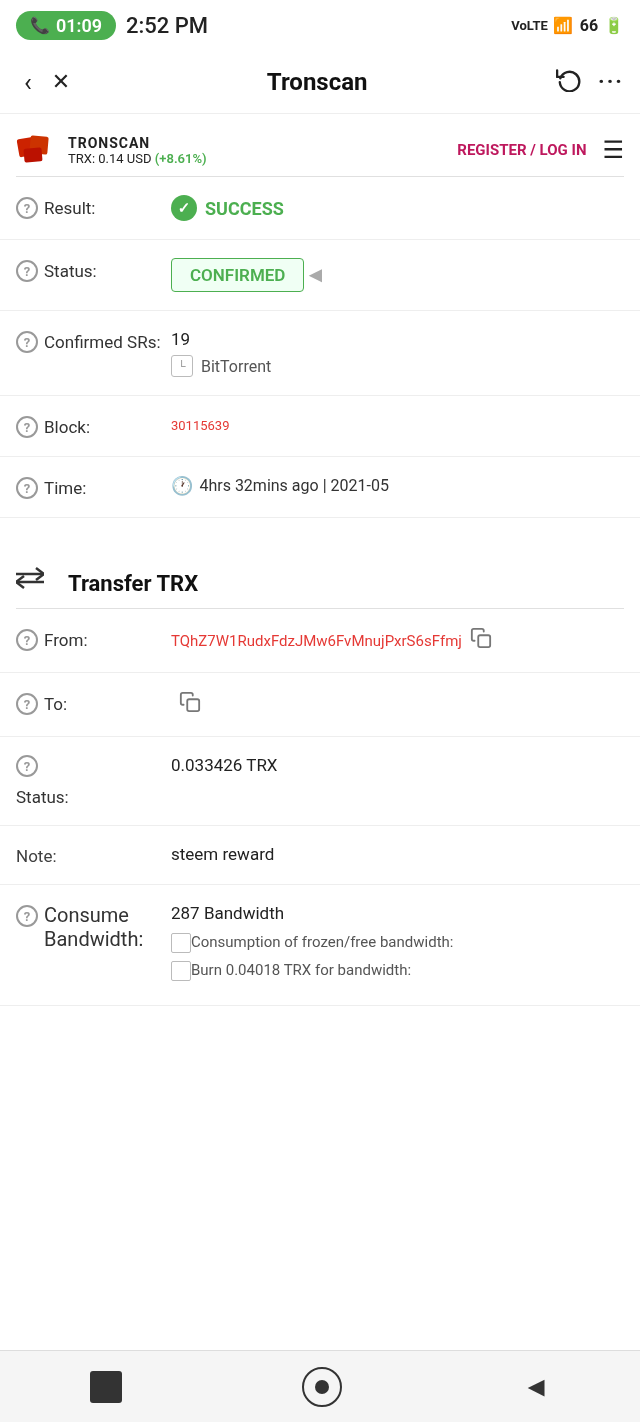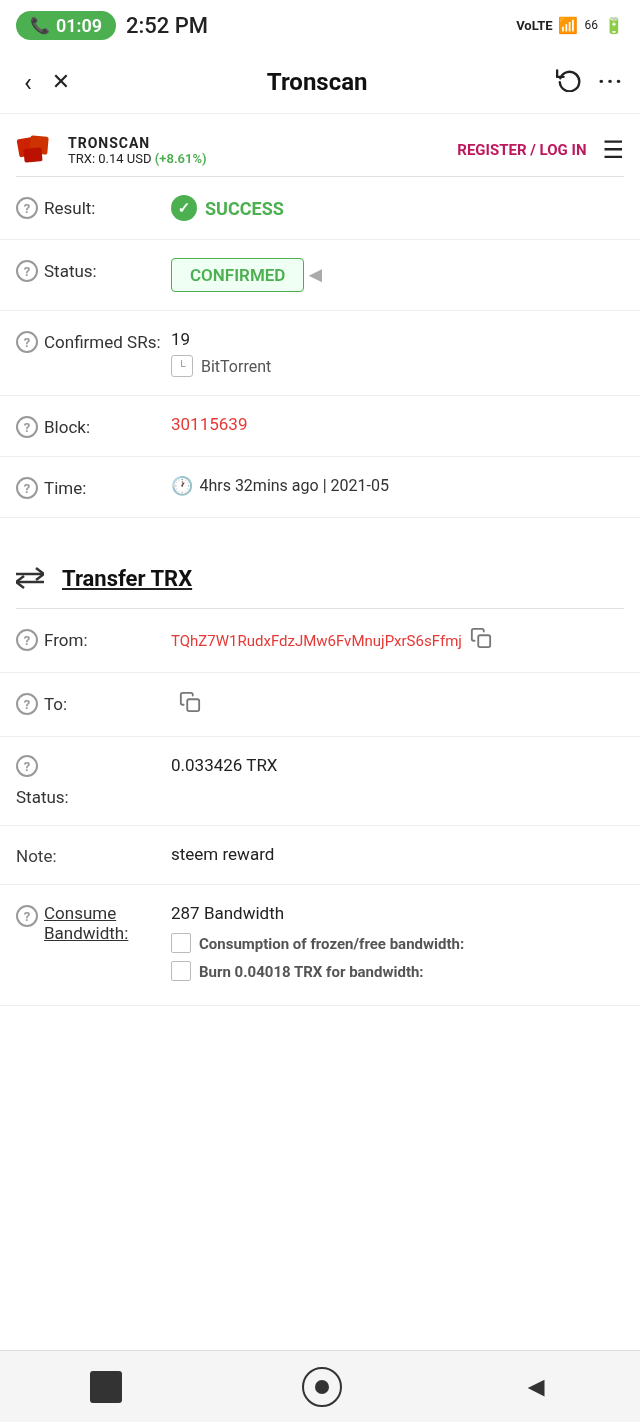--- a/index.html
+++ b/index.html
@@ -39,21 +39,21 @@
       gap: 6px;
     }
     .call-icon { font-size: 16px; }
     .time-text { font-size: 22px; font-weight: 500; color: #222; }
     .status-bar-right {
       display: flex;
       align-items: center;
       gap: 6px;
     }
     .status-icon { font-size: 16px; color: #222; }
-    .battery-text { font-size: 12px; font-weight: 400; }
+    .battery-text { font-size: 16px; font-weight: 700; }
 
     
     .nav-bar {
       width: 100%;
       height: 64px;
       background: #fff;
       display: flex;
       align-items: center;
       padding: 0 16px;
       border-bottom: 1px solid #eee;
@@ -191,29 +191,28 @@
       border-radius: 3px;
       display: inline-flex;
       align-items: center;
       justify-content: center;
       font-size: 11px;
       color: #888;
     }
     .sr-name { font-size: 16px; color: #555; }
 
     
-    .block-link { color: #e53935; font-size: 17px; cursor: pointer; }
+    .block-link { color: #e53935; font-size: 13px; cursor: pointer; }
 
     
     .transfer-header {
       display: flex;
-      align-items: flex-start;
-      gap: 18px;
+      align-items: flex-end;
+      gap: 24px;
       padding: 24px 16px 12px 16px;
-      text-decoration: underline;
     }
     .transfer-icon { font-size: 24px; color: #333; }
     .transfer-title { font-size: 22px; font-weight: 700; color: #111; }
 
     
     .address-link { color: #e53935; font-size: 15px; word-break: break-all; cursor: pointer; }
     .copy-icon { font-size: 20px; color: #777; cursor: pointer; margin-left: 8px; flex-shrink: 0; }
 
     .address-row {
       display: flex;
@@ -224,24 +223,22 @@
     .note-label {
       min-width: 155px;
       font-size: 17px;
       color: #404040;
       padding-top: 2px;
     }
     .consume-value {}
     .bw-main { font-size: 17px; color: #222; margin-bottom: 8px; }
     .bw-item {
       display: flex;
-      align-items: flex-end;
-      gap: 8px;
+      align-items: center;
       margin-bottom: 6px;
-      font-weight: bold;
     }
     .bw-checkbox {
       width: 20px;
       height: 20px;
       border: 1.5px solid #bbb;
       border-radius: 2px;
       flex-shrink: 0;
       margin-top: 2px;
     }
     .bw-text { font-size: 15px; color: #555; }
@@ -476,21 +473,21 @@
 
 <div class="detail-row">
   <div class="note-label">Note:</div>
   <div class="detail-value">steem reward</div>
 </div>
 
 <div class="detail-row" style="align-items:flex-start;">
   <div style="min-width:155px;font-size:17px;color:#333;">
     <div style="display:flex;align-items:flex-start;gap:6px;flex-wrap:wrap;">
       <span class="help-icon" style="flex-shrink:0;margin-top:2px;">?</span>
-      <span style="font-size:17px;text-decoration:underline;">Consume<br>Bandwidth:</span>
+      <span style="font-size:20px;">Consume<br>Bandwidth:</span>
     </div>
   </div>
   <div class="detail-value consume-value">
     <div class="bw-main">287 Bandwidth</div>
     <div class="bw-item">
       <div class="bw-checkbox"></div>
       <span class="bw-text">Consumption of frozen/free bandwidth:</span>
     </div>
     <div class="bw-item">
       <div class="bw-checkbox"></div>

